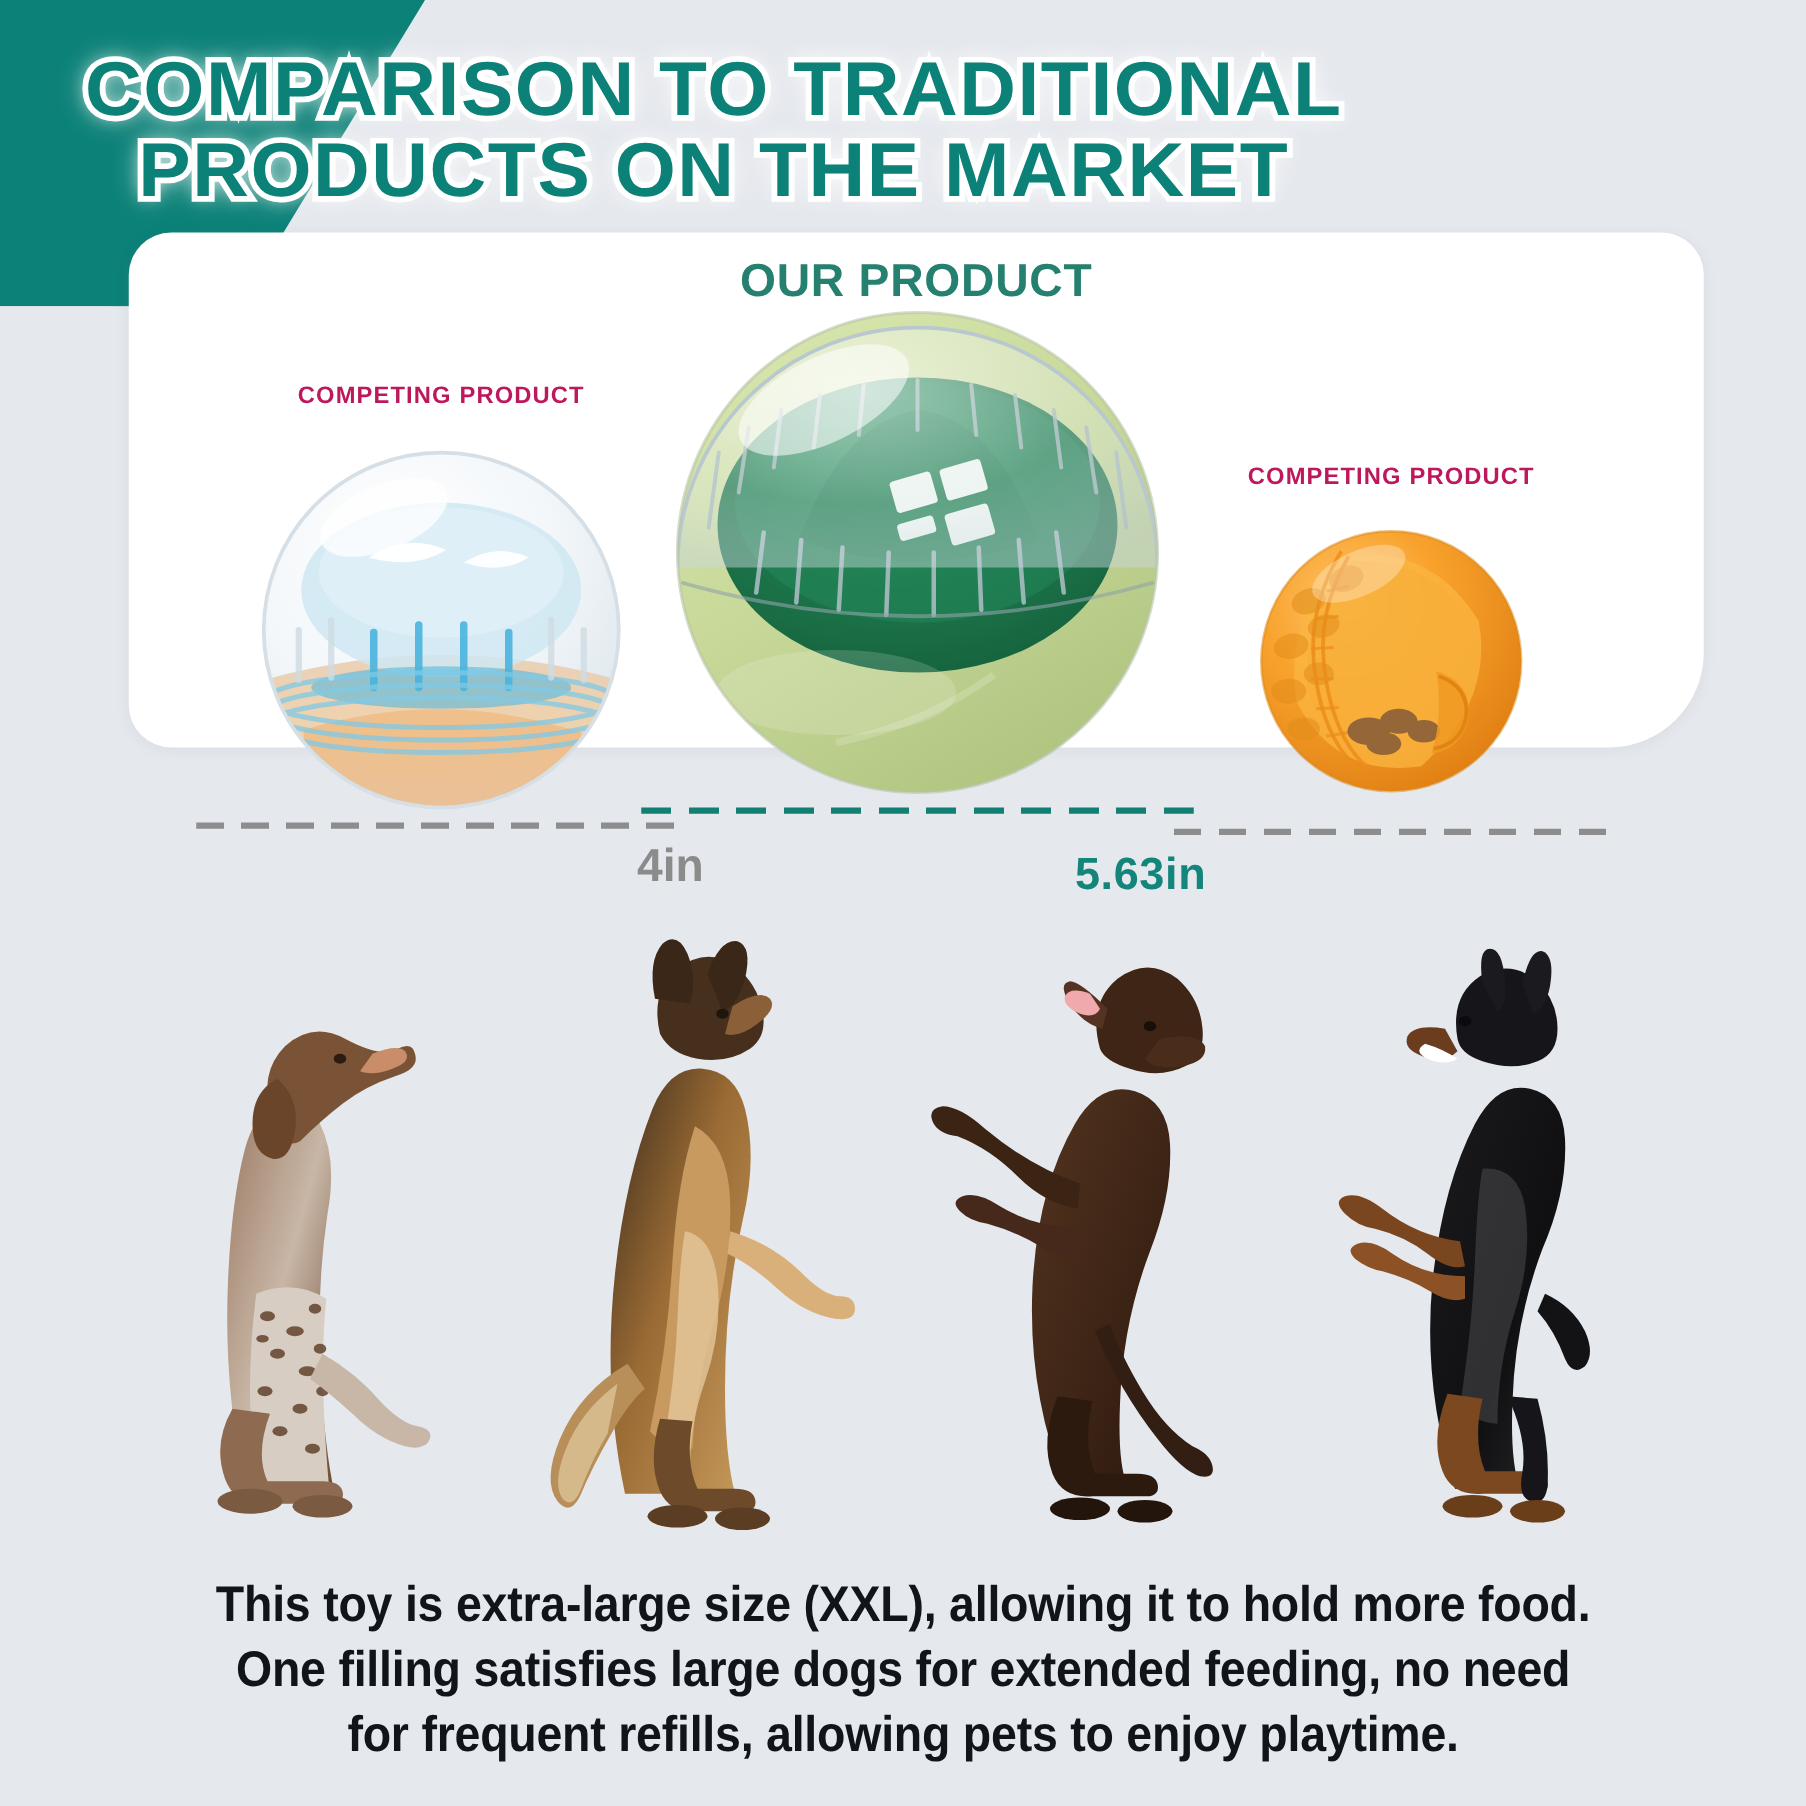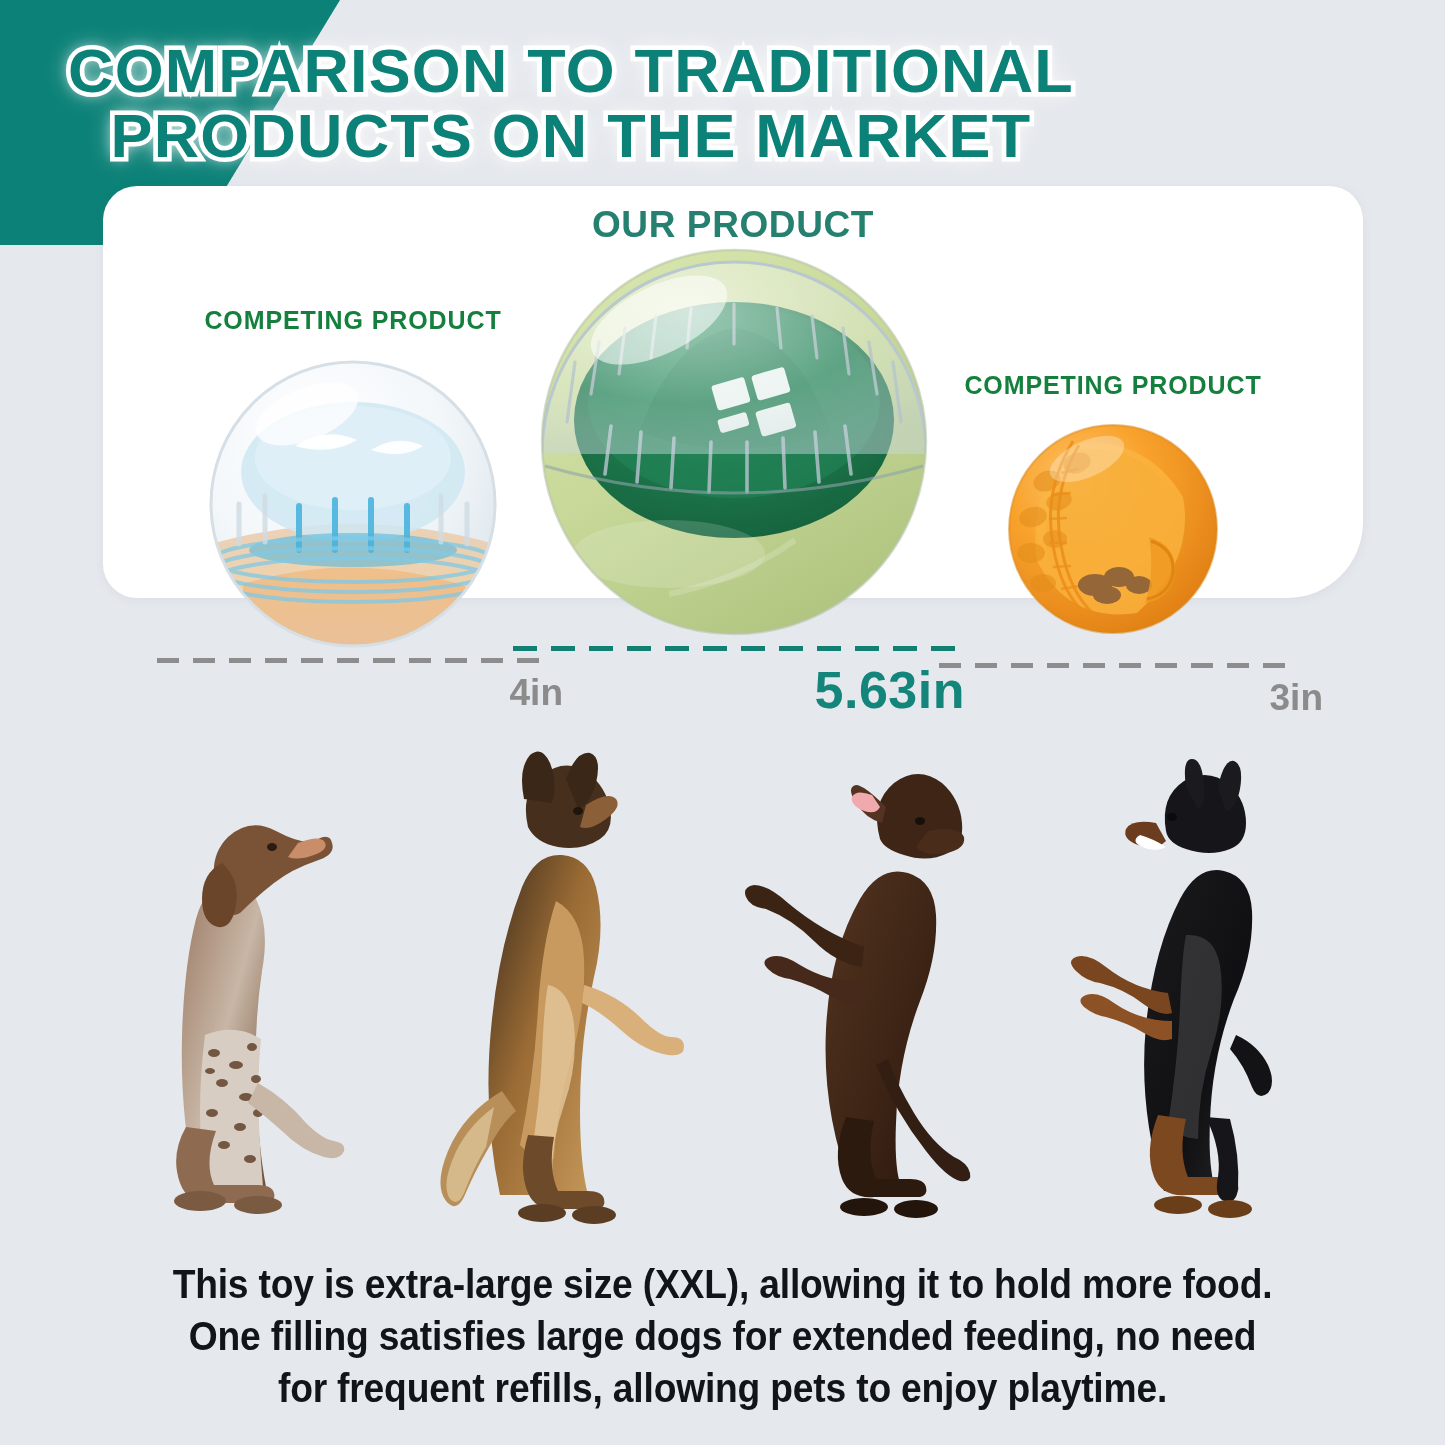--- a/index.html
+++ b/index.html
@@ -46,38 +46,38 @@
 
   #our-title{
     position:absolute;left:0;top:18px;width:100%;text-align:center;
     font-size:37px;font-weight:700;letter-spacing:.6px;color:#26806f;
   }
 
   .prod{position:absolute;}
 
   .plabel{
     position:absolute;left:0;width:100%;text-align:center;
-    font-size:25px;font-weight:700;letter-spacing:.9px;color:#15803d;
+    font-size:19px;font-weight:700;letter-spacing:.9px;color:#be185d;
     white-space:nowrap;
   }
 
   .dashline{position:absolute;height:5px;}
   .dash-grey{
     background:repeating-linear-gradient(to right,#8d8d8d 0 22px,transparent 22px 36px);
   }
   .dash-teal{
     background:repeating-linear-gradient(to right,#117f72 0 24px,transparent 24px 38px);
   }
 
   .psize{
     position:absolute;left:0;width:100%;text-align:right;
     font-weight:700;color:#8b8b8b;
   }
   .psize.grey{font-size:37px;}
-  .psize.teal{font-size:52px;color:#14857a;letter-spacing:.5px;}
+  .psize.teal{font-size:36px;color:#14857a;letter-spacing:.5px;margin-top:18px;}
 
   
   #dogs{position:absolute;left:0;top:735px;width:1445px;height:520px;z-index:2;}
 
   
   #caption{
     position:absolute;left:72px;top:1258px;width:1301px;
     text-align:center;color:#111418;
     font-weight:700;font-size:40px;line-height:1.30;
     letter-spacing:-.2px;
@@ -290,21 +290,20 @@
 
         <path d="M146,118 q28,8 26,36 q-4,26 -30,30 q10,-30 4,-66 Z" fill="#f09a22" opacity=".85"></path>
         <path d="M148,122 q24,8 22,32 q-4,22 -26,26" fill="none" stroke="#e0850f" stroke-width="3"></path>
 
         <ellipse cx="84" cy="40" rx="40" ry="18" fill="#ffffff" opacity=".30" transform="rotate(-24 84 40)"></ellipse>
       </g>
       <circle cx="110" cy="110" r="104" fill="none" stroke="#d98512" stroke-width="2" opacity=".5"></circle>
     </svg>
 
     <div class="dashline dash-grey" style="left:36px;top:292px;width:348px;"></div>
-    <div class="psize grey" style="top:306px;">3in</div>
   </div>
 </div>
 
 <svg id="dogs" viewBox="0 0 1445 520" width="1445" height="520">
   <defs>
     <linearGradient id="pointerCoat" x1="0" y1="0" x2="1" y2="1">
       <stop offset="0%" stop-color="#9b7a63"></stop>
       <stop offset="50%" stop-color="#c8b6a6"></stop>
       <stop offset="100%" stop-color="#6f4c33"></stop>
     </linearGradient>

